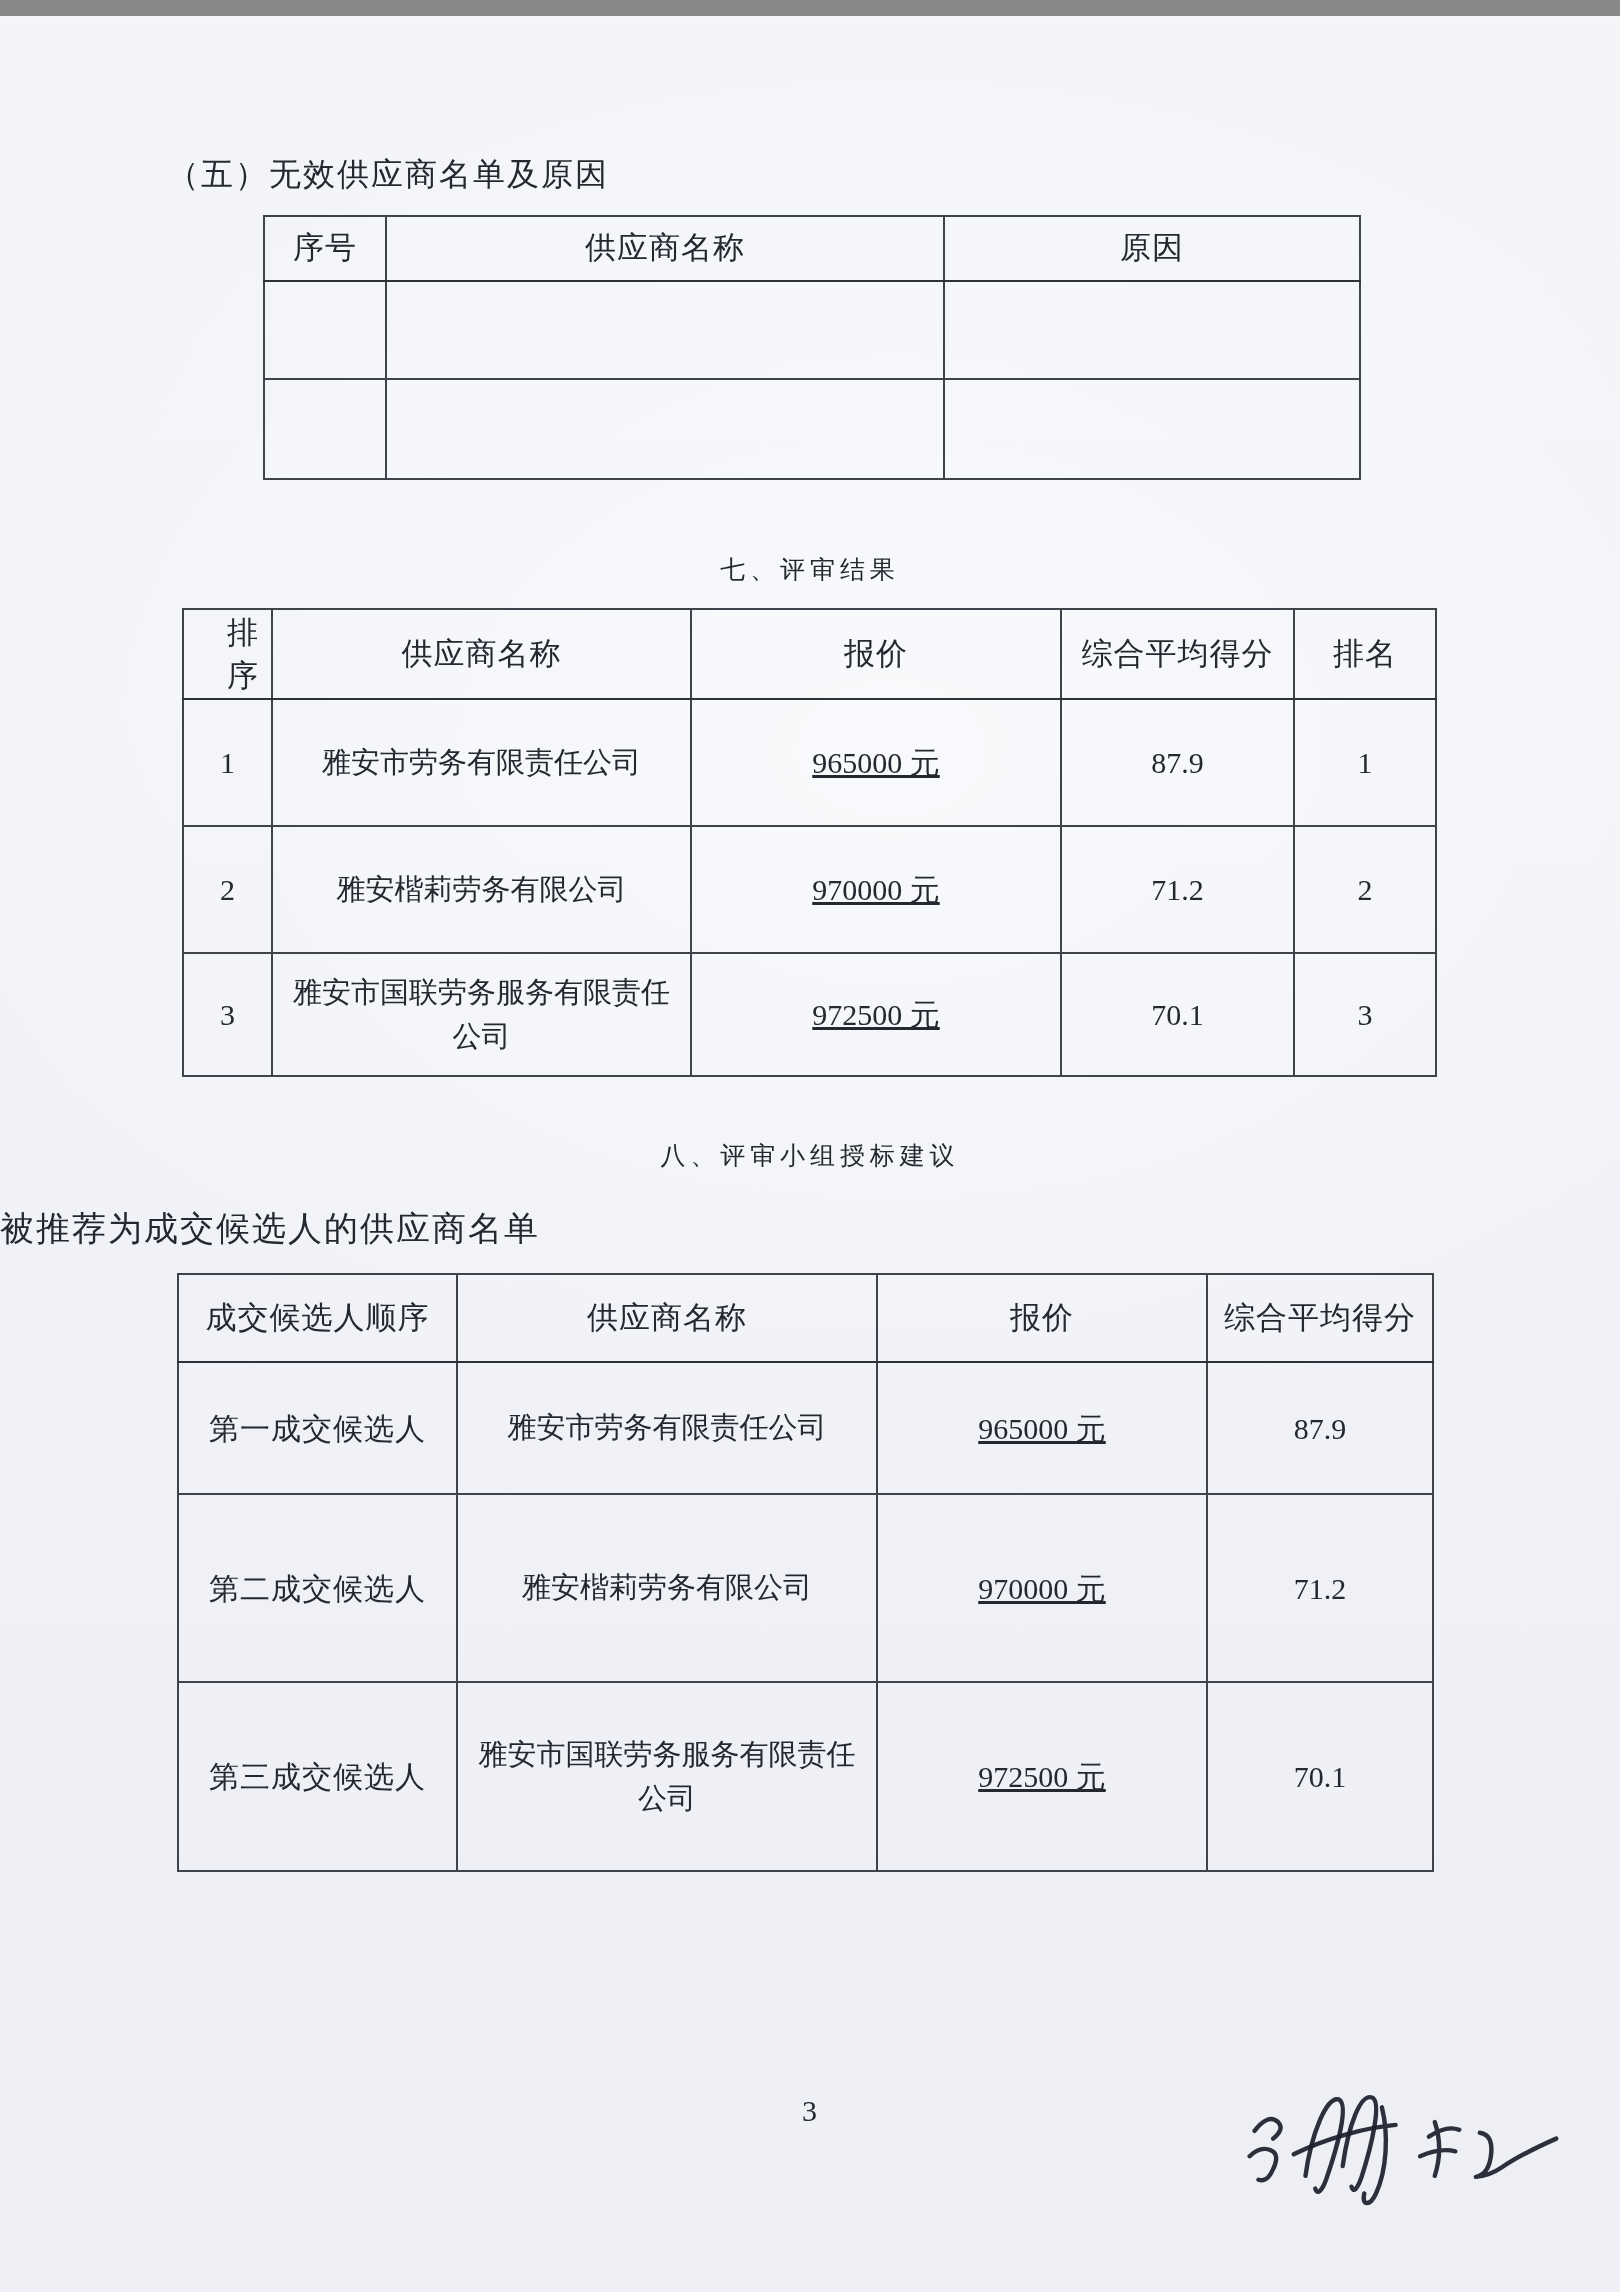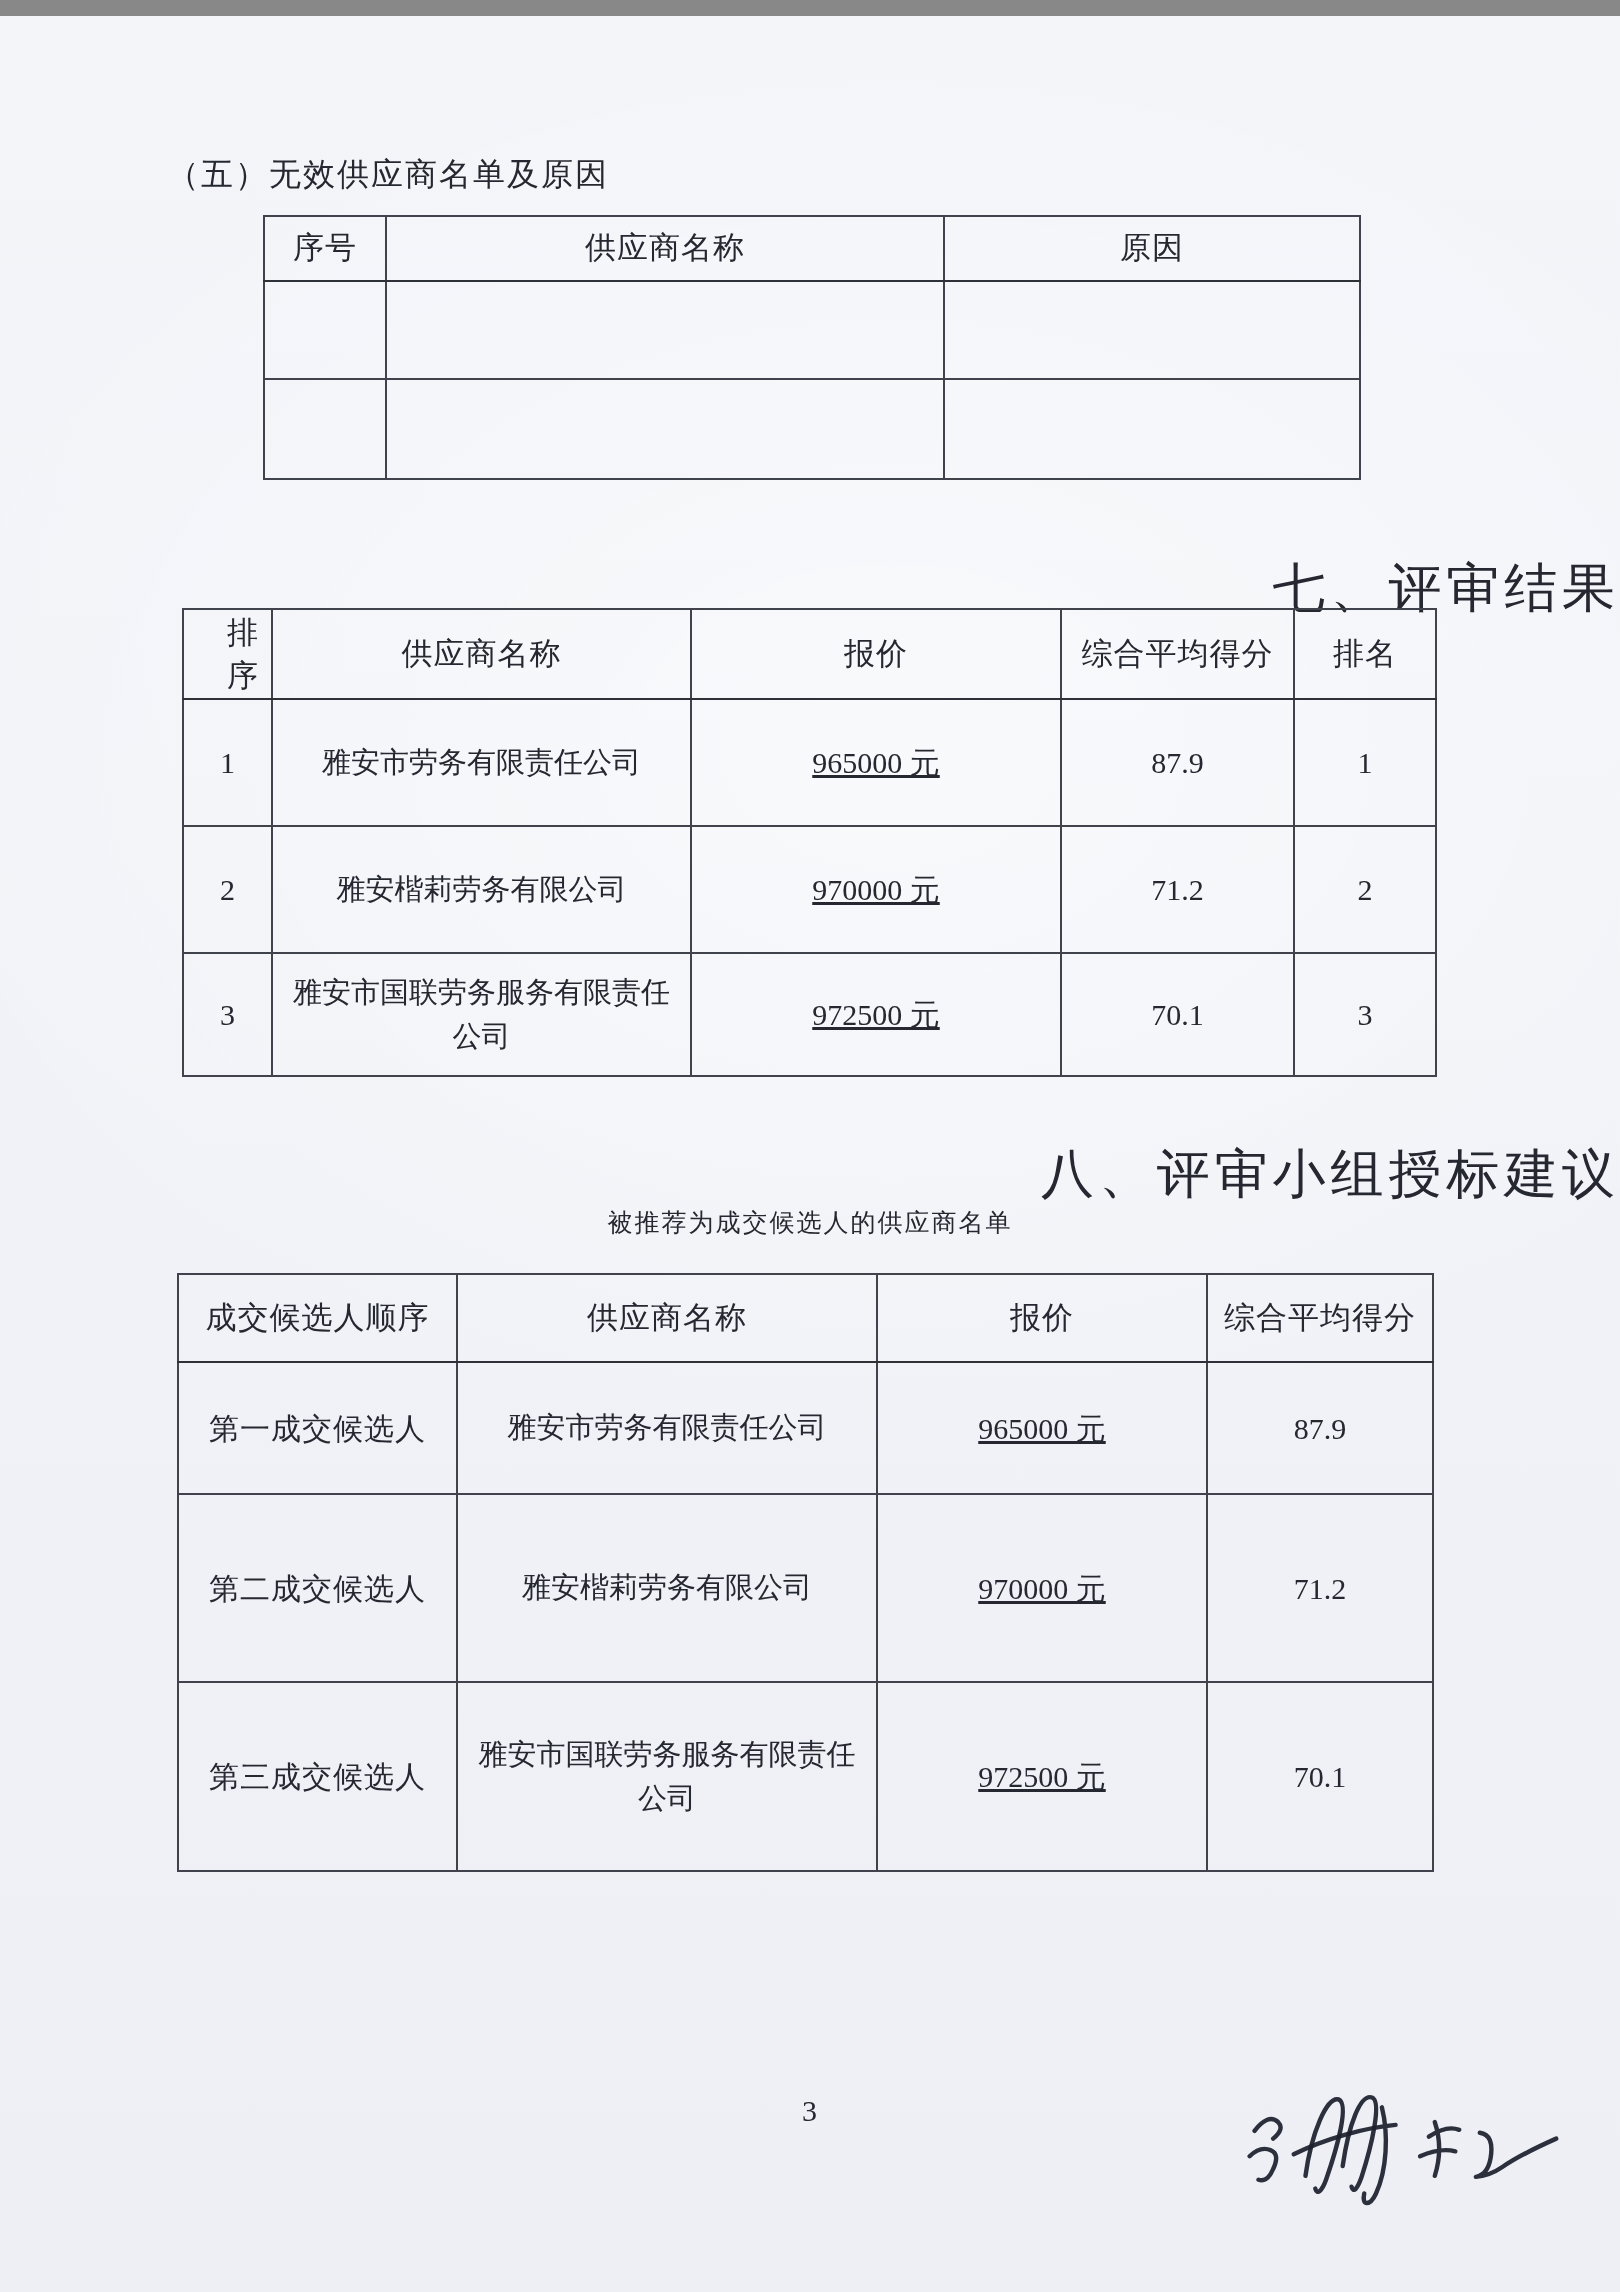--- a/index.html
+++ b/index.html
@@ -9,22 +9,22 @@
     margin:16px auto;
     background:
       radial-gradient(1372px 980px at 55% 32%, rgba(255,255,255,.55), rgba(255,255,255,0) 75%),
       linear-gradient(180deg,#f3f5f9 0%, #f0f2f7 55%, #edeff5 100%);
     font-family:"Liberation Serif","DejaVu Serif",serif;
     color:#262831;
     overflow:hidden;
   }
   .abs { position:absolute; }
   .h1 { font-size:32px; letter-spacing:2px; white-space:nowrap; }
-  .sec-title { left:0; right:0; text-align:right; font-size:53px; letter-spacing:4.9px; }
-  .sec-subtitle { left:0; right:0; text-align:center; font-size:25px; letter-spacing:2px; }
+  .sec-title { left:0; right:0; text-align:center; font-size:25px; letter-spacing:4.9px; }
+  .sec-subtitle { left:0; right:0; font-size:34px; letter-spacing:2px; }
   table { border-collapse:collapse; table-layout:fixed; }
   .doc-table { position:absolute; background:transparent; }
   .doc-table th, .doc-table td {
     border:2px solid #41434c;
     font-weight:normal;
     text-align:center;
     vertical-align:middle;
     font-size:30px;
     line-height:1.5;
     padding:0 15.7px;

